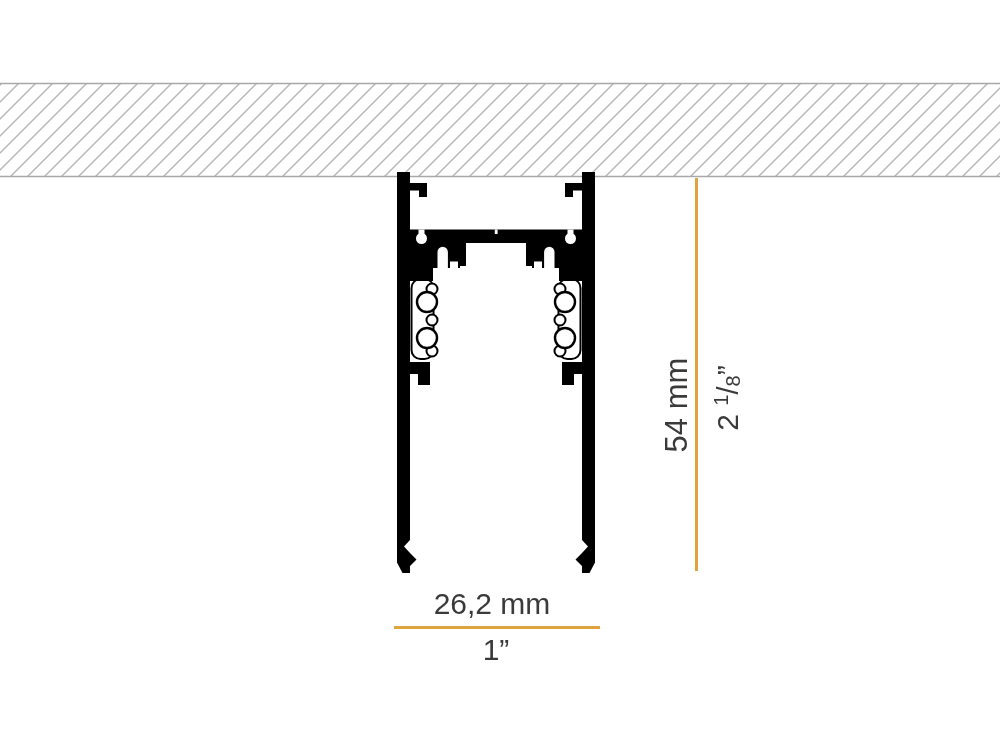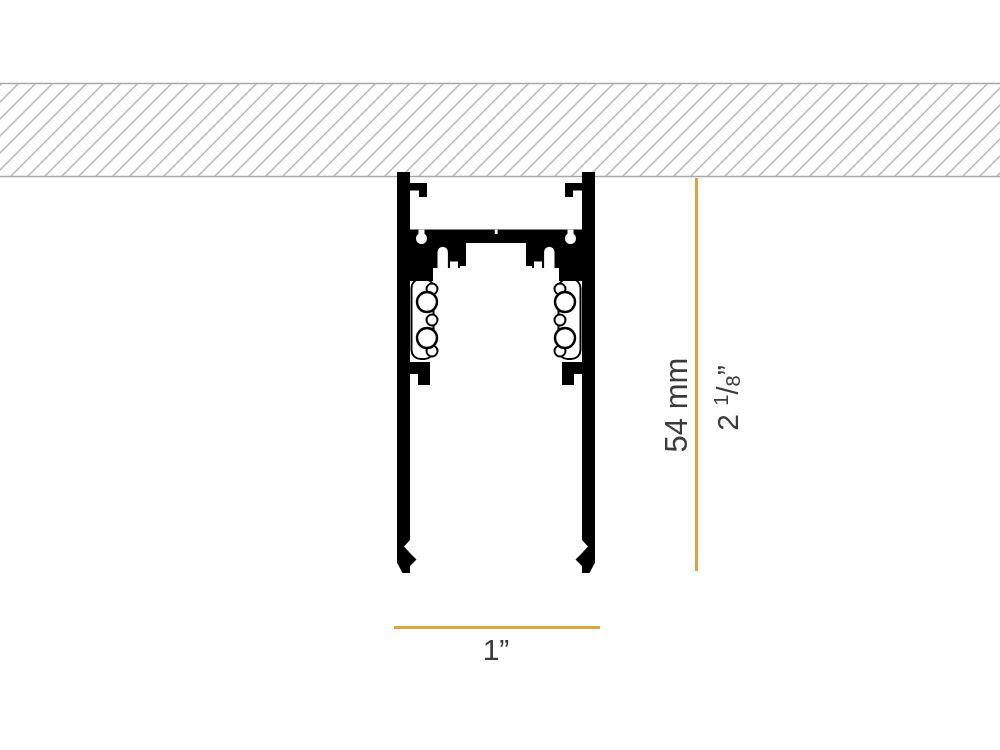--- a/index.html
+++ b/index.html
@@ -85,20 +85,21 @@
         <rect class="wht" x="534" y="261.5" width="8" height="7.5"></rect>
 
         <rect class="wht" x="494.8" y="229.5" width="2.8" height="4.5"></rect>
       </g>
     </g>
 
     <line class="dim" x1="696.5" y1="178" x2="696.5" y2="571"></line>
     <line class="dim" x1="394" y1="627.5" x2="600" y2="627.5"></line>
   </svg>
 
+  <div class="label" style="left:492px;top:604px;">26,2 mm</div>
 
   <div class="label" style="left:496px;top:650px;">1”</div>
 
   <div class="label rot big" style="left:676px;top:405px;">54 mm</div>
 
   <div class="label rot" style="left:727px;top:398px;">
     <span>2</span>&nbsp;<span class="frac-num">1</span><span class="frac-slash">/</span><span class="frac-den">8</span><span>”</span>
   </div>
 
 </div>

